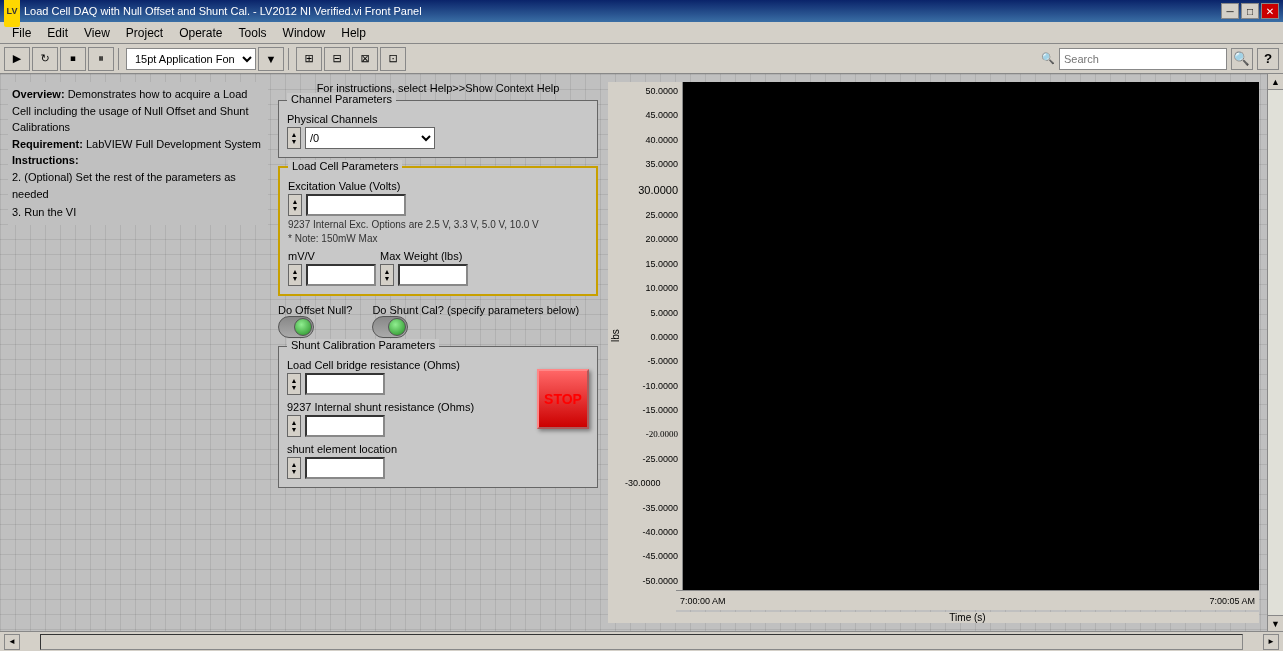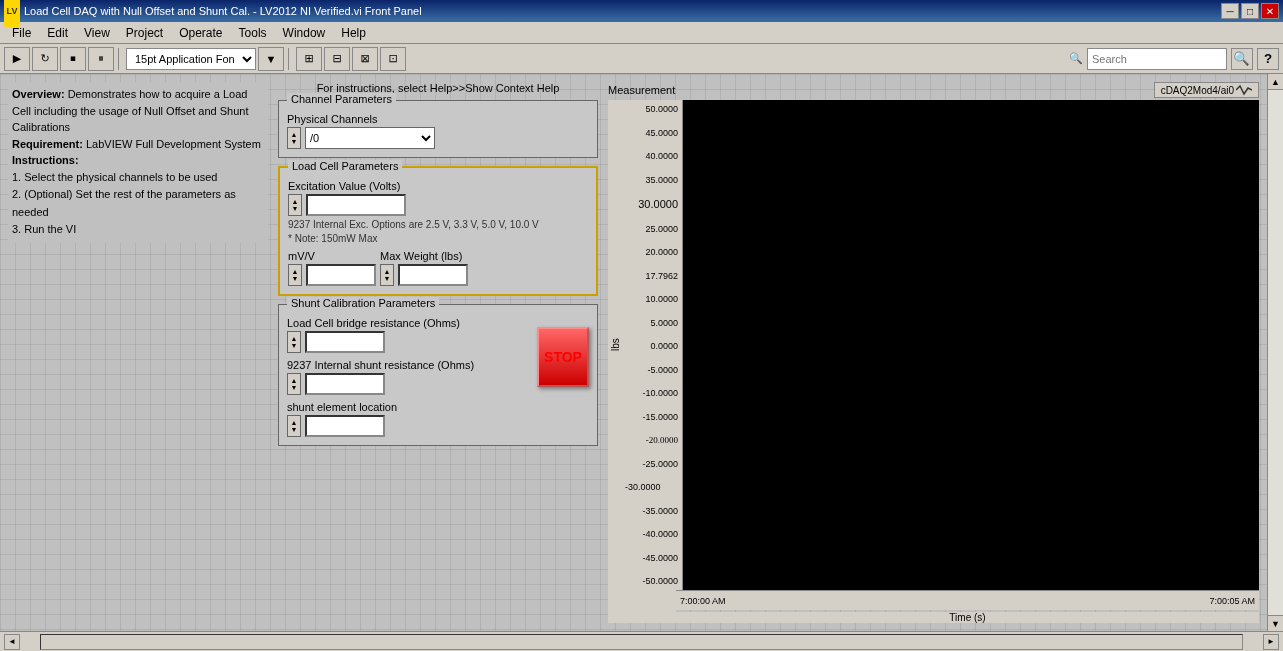--- a/index.html
+++ b/index.html
@@ -108,21 +108,21 @@
       width: 130px;
     }
     .toolbar-right {
       margin-left: auto;
       display: flex;
       align-items: center;
       gap: 4px;
     }
     .search-box {
       height: 22px;
-      width: 140px;
+      width: 168px;
       border: 1px solid #888;
       padding: 0 4px;
       font-size: 11px;
       background: white;
     }
     .search-btn {
       width: 22px;
       height: 22px;
       background: #d4d0c8;
       border: 1px solid #888;
@@ -479,21 +479,20 @@
     <div class="left-panel">
       <div class="overview-text">
         <span><b>Overview:</b></span>
         <span> Demonstrates how to acquire a Load Cell including the usage of Null Offset and Shunt Calibrations</span>
         <br>
         <span><b>Requirement:</b></span>
         <span> LabVIEW Full Development System</span>
         <br>
         <span><b>Instructions:</b></span>
         <div class="instructions">
-          <div>1. Select the physical channels to be used</div>
           <div>2. (Optional) Set the rest of the parameters as needed</div>
           <div>3. Run the VI</div>
         </div>
       </div>
     </div>
 
     <div style="width: 320px; flex-shrink:0;">
       <div class="help-text">For instructions, select Help&gt;&gt;Show Context Help</div>
 
       <div class="group-box">
@@ -544,20 +543,34 @@
                     <span>▲</span>
                     <span>▼</span>
                   </div>
                 <input class="text-input" type="text" style="width: 70px;">
               </div>
             </div>
           </div>
         </div>
       </div>
 
+      <div style="display:flex; gap:20px; align-items:center; margin-bottom:8px;">
+        <div>
+          <div class="toggle-label">Do Offset Null?</div>
+          <div class="toggle">
+            <div class="toggle-knob"></div>
+          </div>
+        </div>
+        <div>
+          <div class="toggle-label">Do Shunt Cal? (specify parameters below)</div>
+          <div class="toggle">
+            <div class="toggle-knob"></div>
+          </div>
+        </div>
+      </div>
 
       <div class="group-box">
         <span class="group-box-title">Shunt Calibration Parameters</span>
         <div class="shunt-inner" style="margin-top:8px;">
           <div class="shunt-fields">
             <label class="label">Load Cell bridge resistance (Ohms)</label>
             <div class="input-row">
               <div class="spinner-btn">
                   <span>▲</span>
                   <span>▼</span>
@@ -584,46 +597,35 @@
             </div>
           </div>
           <div style="display:flex; align-items:center; justify-content:center; padding-top:10px;">
             <button class="stop-btn">STOP</button>
           </div>
         </div>
       </div>
     </div>
 
     <div class="chart-area">
-      <div class="chart-header">
-        <span class="chart-title">Measurement</span>
-        <div style="display:flex; align-items:center; gap:4px;">
-          <div class="chart-tab">
-            <span>cDAQ2Mod4/ai0</span>
-            <svg width="16" height="12" viewBox="0 0 16 12">
-              <polyline points="0,6 4,2 8,10 12,4 16,6" fill="none" stroke="#333" stroke-width="1.5"></polyline>
-            </svg>
-          </div>
-        </div>
-      </div>
 
       <div class="chart-wrapper">
         <div class="chart-inner">
 
           <div class="y-axis-label">lbs</div>
 
           <div class="y-axis" id="y-axis-container">
           <div style="font-size: 9px; text-align: right; padding-right: 2px;">50.0000</div>
               <div style="font-size: 9px; text-align: right; padding-right: 2px;">45.0000</div>
               <div style="font-size: 9px; text-align: right; padding-right: 2px;">40.0000</div>
               <div style="font-size: 9px; text-align: right; padding-right: 2px;">35.0000</div>
               <div style="font-size: 11px; text-align: right; padding-right: 2px;">30.0000</div>
               <div style="font-size: 9px; text-align: right; padding-right: 2px;">25.0000</div>
               <div style="font-size: 9px; text-align: right; padding-right: 2px;">20.0000</div>
-              <div style="font-size: 9px; text-align: right; padding-right: 2px;">17.7962</div>
+              <div style="font-size: 9px; text-align: right; padding-right: 2px;">15.0000</div>
               <div style="font-size: 9px; text-align: right; padding-right: 2px;">10.0000</div>
               <div style="font-size: 9px; text-align: right; padding-right: 2px;">5.0000</div>
               <div style="font-size: 9px; text-align: right; padding-right: 2px;">0.0000</div>
               <div style="font-size: 9px; text-align: right; padding-right: 2px;">-5.0000</div>
               <div style="font-size: 9px; text-align: right; padding-right: 2px;">-10.0000</div>
               <div style="font-size: 9px; text-align: right; padding-right: 2px;">-15.0000</div>
               <div style="font-size: 9px; text-align: right; padding-right: 2px; font-family: Liberation Serif, serif;">-20.0000</div>
               <div style="font-size: 9px; text-align: right; padding-right: 2px;">-25.0000</div>
               <div style="font-size: 9px; text-align: left; padding-right: 2px;">-30.0000</div>
               <div style="font-size: 9px; text-align: right; padding-right: 2px;">-35.0000</div>

